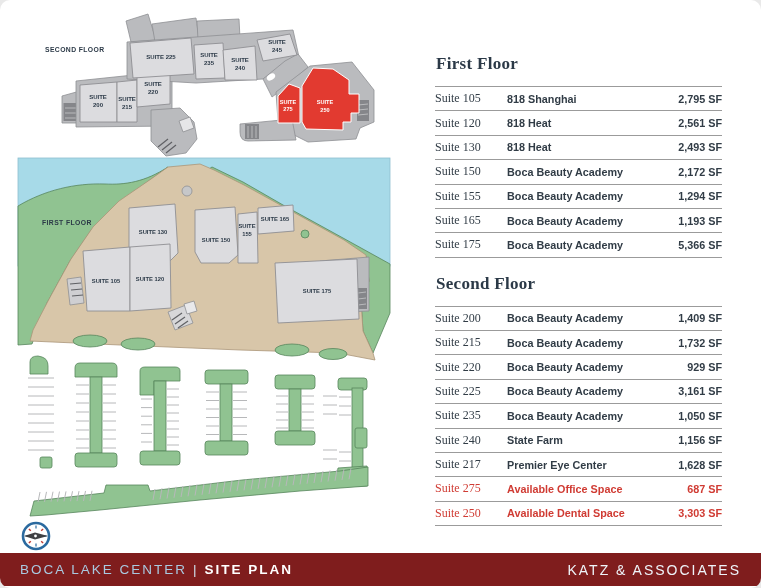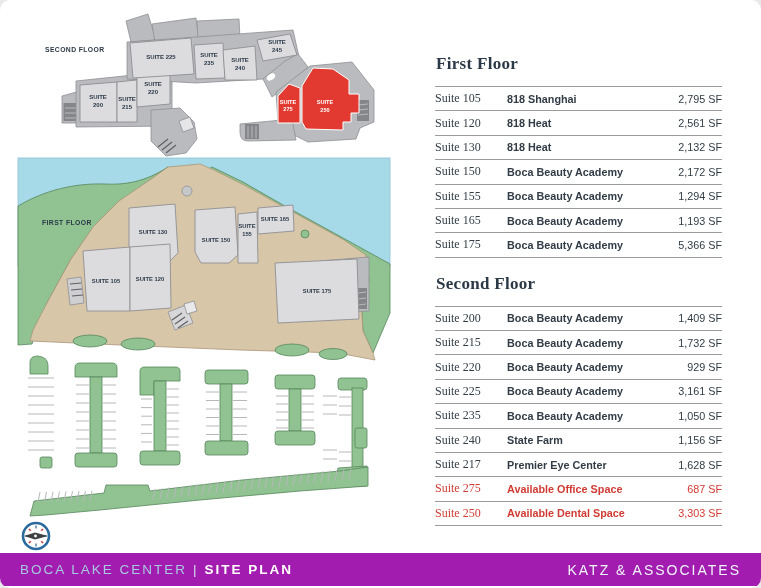--- a/index.html
+++ b/index.html
@@ -8,24 +8,24 @@
   
   .panel{position:absolute;left:435px;top:54px;width:287px;}
   .panel h2{font-family:"Liberation Serif",serif;font-weight:700;font-size:17px;
             color:#2b3947;margin:0 0 12px 1px;letter-spacing:.3px;}
   .panel h2.second{margin-top:16px;}
   table.suites{width:100%;border-collapse:collapse;border-top:1.3px solid #9b9b9b;}
   table.suites tr{border-bottom:1.3px solid #9b9b9b;}
   table.suites td{padding:4.2px 0;color:#313c46;vertical-align:middle;}
   td.c-suite{font-family:"Liberation Serif",serif;font-size:12px;width:72px;}
   td.c-tenant{font-size:10.8px;font-weight:600;}
-  td.c-sf{font-size:10.8px;font-weight:400;text-align:right;}
+  td.c-sf{font-size:10.8px;font-weight:700;text-align:right;}
   tr.available td{color:#d03b33;margin-top:16px;}
   
-  .footer{position:absolute;left:0;top:553px;width:761px;height:33px;background:#a21caf;
+  .footer{position:absolute;left:0;top:553px;width:761px;height:33px;background:#7f1d1d;
           display:flex;align-items:center;justify-content:space-between;
           padding:0 20px;box-sizing:border-box;}
   .footer .lhs{font-size:13.5px;letter-spacing:2px;color:#a9c9e0;white-space:nowrap;}
   .footer .sep{color:#cfe0ec;margin:0 6px;font-weight:400;}
   .footer .bold{color:#ffffff;font-weight:700;}
   .footer .rhs{font-size:14px;letter-spacing:2px;color:#eef4f9;margin-left:48px;}
   
   .plan{position:absolute;left:0;top:0;}
   .roof{fill:#babbbe;stroke:#8e8f93;stroke-width:.8;}
   .dark{fill:#85868a;stroke:none;}
@@ -329,21 +329,21 @@
 
           <tr>
             <td class="c-suite">Suite 120</td>
             <td class="c-tenant">818 Heat</td>
             <td class="c-sf">2,561 SF</td>
           </tr>
 
           <tr>
             <td class="c-suite">Suite 130</td>
             <td class="c-tenant">818 Heat</td>
-            <td class="c-sf">2,132 SF</td>
+            <td class="c-sf">2,493 SF</td>
           </tr>
 
           <tr>
             <td class="c-suite">Suite 150</td>
             <td class="c-tenant">Boca Beauty Academy</td>
             <td class="c-sf">2,172 SF</td>
           </tr>
 
           <tr>
             <td class="c-suite">Suite 155</td>

